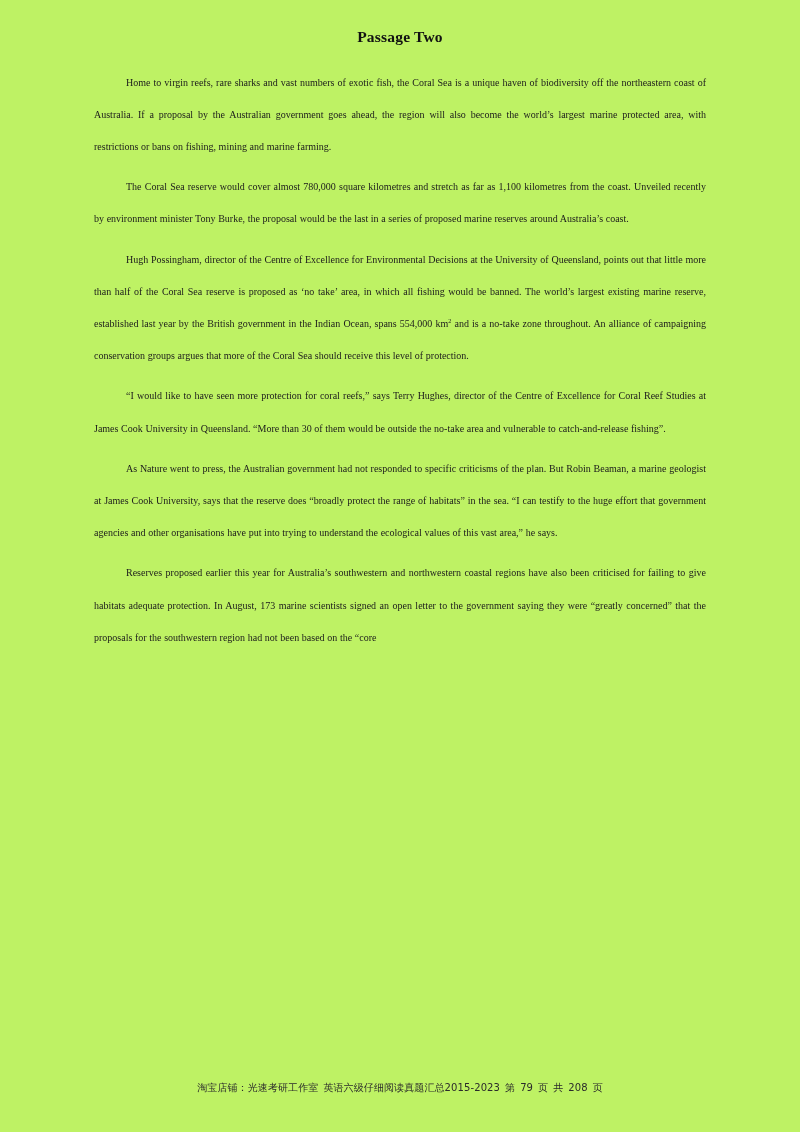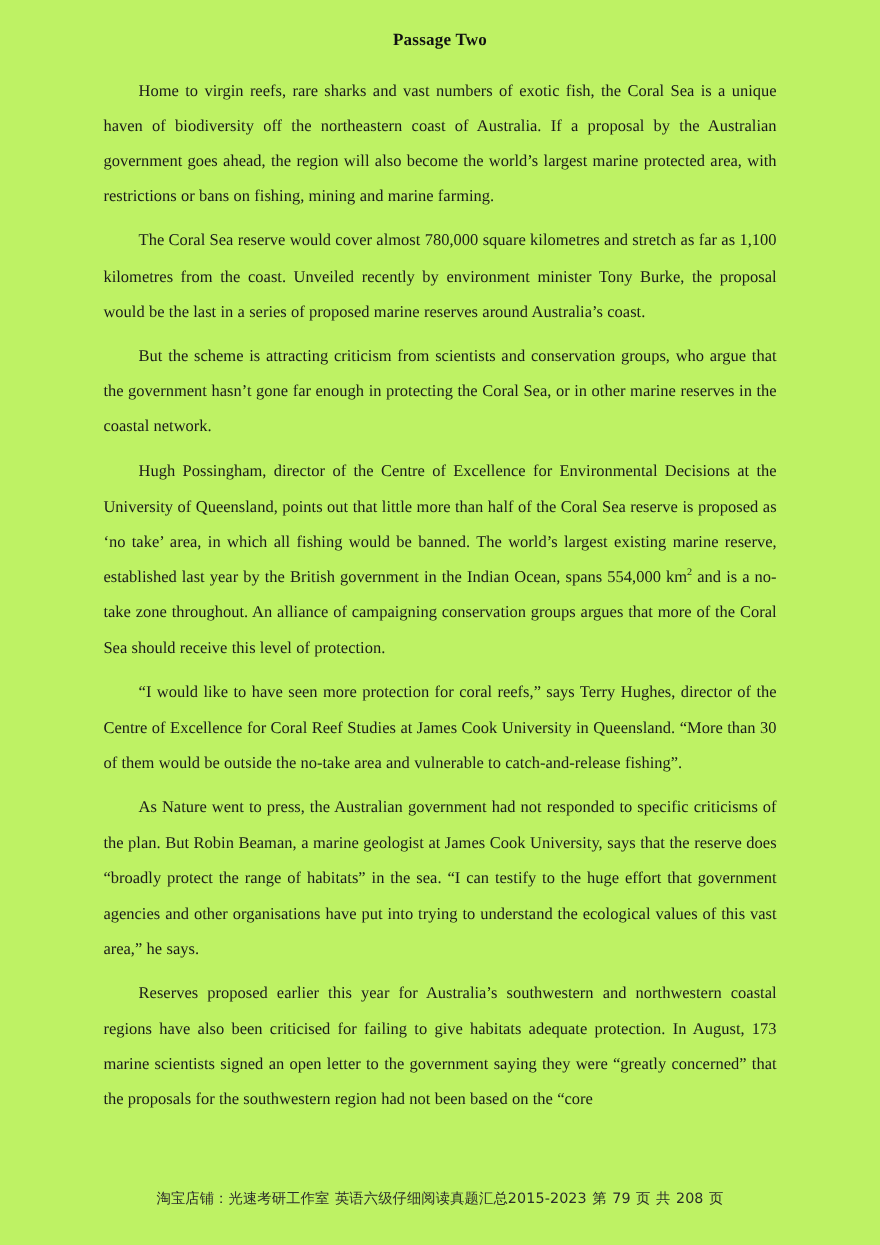--- a/index.html
+++ b/index.html
@@ -30,21 +30,21 @@
   .passage-title {
     font-size: 15.5px;
     font-weight: bold;
     text-align: center;
     letter-spacing: 0.2px;
     margin: 0 0 20px 0;
     line-height: 1.2;
     color: #111111;
   }
   .para {
-    font-size: 15px;
+    font-size: 10px;
     line-height: 32.2px;
     text-align: justify;
     text-justify: inter-word;
     text-indent: 32px;
     margin: 0 0 8px 0;
     color: #1b1b1b;
     word-spacing: 0.15px;
     -webkit-font-smoothing: antialiased;
   }
   .para:last-of-type {
@@ -55,21 +55,21 @@
     vertical-align: super;
     line-height: 0;
   }
   .footer {
     position: absolute;
     left: 0;
     top: 1081px;
     width: 800px;
     text-align: center;
     font-family: "DejaVu Sans", "Liberation Sans", sans-serif;
-    font-size: 13px;
+    font-size: 10px;
     color: #2b2b2b;
     letter-spacing: 0.1px;
     white-space: nowrap;
   }
   .footer .seg {
     display: inline;
   }
   .footer .gap {
     display: inline-block;
     width: 5px;
@@ -81,21 +81,20 @@
 <div class="page">
 
   <div class="content">
 
     <h1 class="passage-title">Passage Two</h1>
 
     <p class="para">Home to virgin reefs, rare sharks and vast numbers of exotic fish, the Coral Sea is a unique haven of biodiversity off the northeastern coast of Australia. If a proposal by the Australian government goes ahead, the region will also become the world’s largest marine protected area, with restrictions or bans on fishing, mining and marine farming.</p>
 
     <p class="para">The Coral Sea reserve would cover almost 780,000 square kilometres and stretch as far as 1,100 kilometres from the coast. Unveiled recently by environment minister Tony Burke, the proposal would be the last in a series of proposed marine reserves around Australia’s coast.</p>
 
-    <p class="para">But the scheme is attracting criticism from scientists and conservation groups, who argue that the government hasn’t gone far enough in protecting the Coral Sea, or in other marine reserves in the coastal network.</p>
 
     <p class="para"><span>Hugh Possingham, director of the Centre of Excellence for Environmental Decisions at the University of Queensland, points out that little more than half of the Coral Sea reserve is proposed as ‘no take’ area, in which all fishing would be banned. The world’s largest existing marine reserve, established last year by the British government in the Indian Ocean, spans 554,000 km</span><sup>2</sup><span> and is a no-take zone throughout. An alliance of campaigning conservation groups argues that more of the Coral Sea should receive this level of protection.</span></p>
 
     <p class="para">“I would like to have seen more protection for coral reefs,” says Terry Hughes, director of the Centre of Excellence for Coral Reef Studies at James Cook University in Queensland. “More than 30 of them would be outside the no-take area and vulnerable to catch-and-release fishing”.</p>
 
     <p class="para">As Nature went to press, the Australian government had not responded to specific criticisms of the plan. But Robin Beaman, a marine geologist at James Cook University, says that the reserve does “broadly protect the range of habitats” in the sea. “I can testify to the huge effort that government agencies and other organisations have put into trying to understand the ecological values of this vast area,” he says.</p>
 
     <p class="para">Reserves proposed earlier this year for Australia’s southwestern and northwestern coastal regions have also been criticised for failing to give habitats adequate protection. In August, 173 marine scientists signed an open letter to the government saying they were “greatly concerned” that the proposals for the southwestern region had not been based on the “core</p>
 
   </div>

